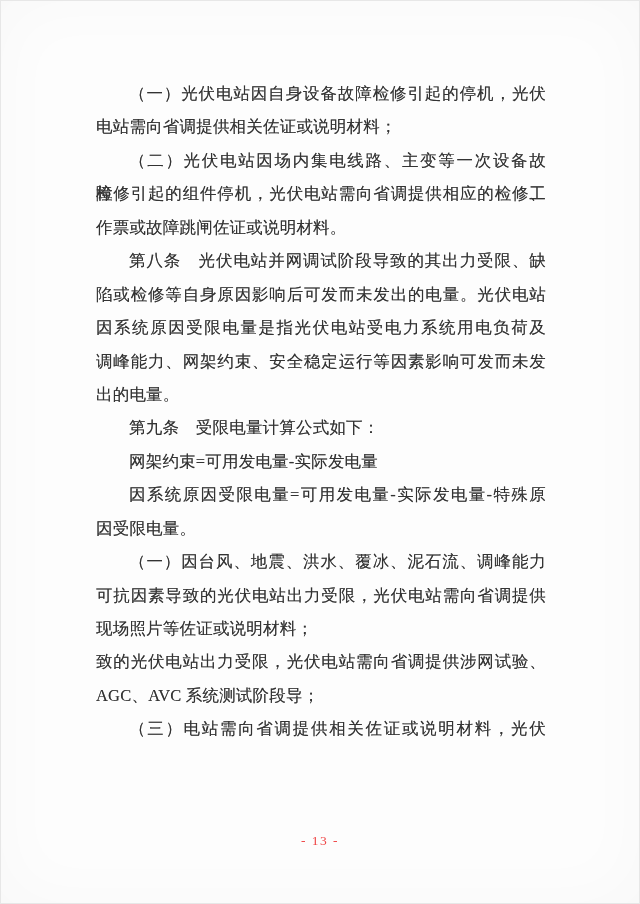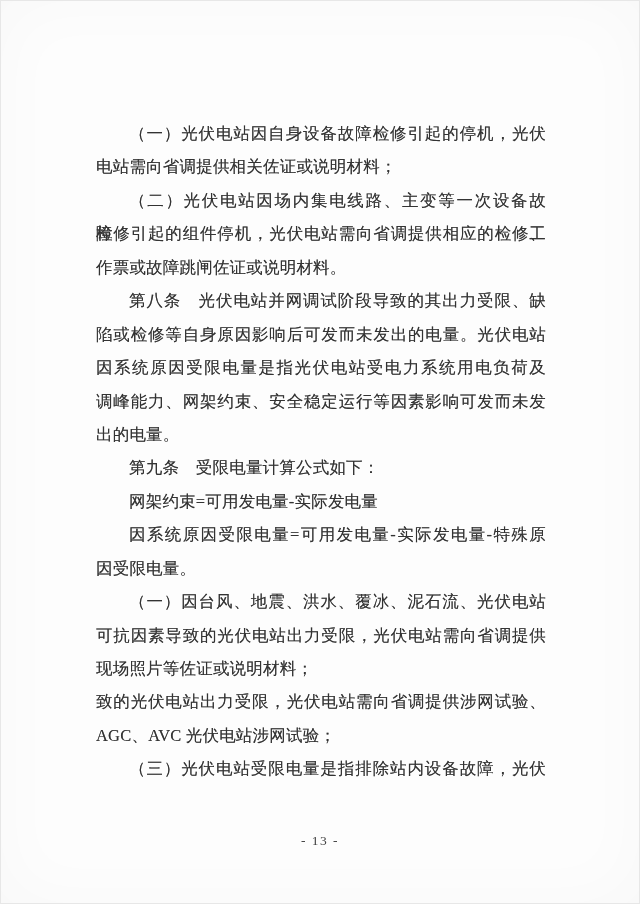--- a/index.html
+++ b/index.html
@@ -18,21 +18,20 @@
     box-shadow: inset 0 0 70px rgba(0,0,0,0.025);
     overflow: hidden;
     font-family: "Liberation Serif", "DejaVu Serif", serif;
     color: #333333;
   }
   .content {
     position: absolute;
     left: 95px;
     top: 76px;
     width: 450px;
-    margin-top: 40px;
   }
   .ln {
     font-size: 16.5px;
     line-height: 33.45px;
     height: 33.45px;
     white-space: nowrap;
     letter-spacing: 0.2px;
     text-shadow: 0 0 0.5px rgba(40,40,40,0.55);
   }
   .ln.jfy {
@@ -45,21 +44,21 @@
     text-indent: 2em;
   }
   .footer {
     position: absolute;
     left: 0;
     top: 832px;
     width: 100%;
     text-align: center;
     font-size: 13.5px;
     letter-spacing: 1.5px;
-    color: #404040;
+    color: #ef4444;
   }
 </style>
 </head>
 <body>
 
 <div class="page">
   <div class="content">
     <div class="ln ind jfy">（一）光伏电站因自身设备故障检修引起的停机，光伏</div>
     <div class="ln">电站需向省调提供相关佐证或说明材料；</div>
     <div class="ln ind jfy">（二）光伏电站因场内集电线路、主变等一次设备故障、</div>
@@ -67,21 +66,21 @@
     <div class="ln">作票或故障跳闸佐证或说明材料。</div>
     <div class="ln ind jfy">第八条　光伏电站并网调试阶段导致的其出力受限、缺</div>
     <div class="ln jfy">陷或检修等自身原因影响后可发而未发出的电量。光伏电站</div>
     <div class="ln jfy">因系统原因受限电量是指光伏电站受电力系统用电负荷及</div>
     <div class="ln jfy">调峰能力、网架约束、安全稳定运行等因素影响可发而未发</div>
     <div class="ln">出的电量。</div>
     <div class="ln ind">第九条　受限电量计算公式如下：</div>
     <div class="ln ind">网架约束=可用发电量-实际发电量</div>
     <div class="ln ind jfy">因系统原因受限电量=可用发电量-实际发电量-特殊原</div>
     <div class="ln">因受限电量。</div>
-    <div class="ln ind jfy">（一）因台风、地震、洪水、覆冰、泥石流、光伏电站</div>
+    <div class="ln ind jfy">（一）因台风、地震、洪水、覆冰、泥石流、调峰能力</div>
     <div class="ln jfy">可抗因素导致的光伏电站出力受限，光伏电站需向省调提供</div>
     <div class="ln">现场照片等佐证或说明材料；</div>
     <div class="ln jfy">致的光伏电站出力受限，光伏电站需向省调提供涉网试验、</div>
-    <div class="ln">AGC、AVC 光伏电站涉网试验；</div>
-    <div class="ln ind jfy">（三）光伏电站受限电量是指排除站内设备故障，光伏</div>
+    <div class="ln">AGC、AVC 系统测试阶段导；</div>
+    <div class="ln ind jfy">（三）电站需向省调提供相关佐证或说明材料，光伏</div>
   </div>
   <div class="footer">- 13 -</div>
 </div>
 
 </body></html>

